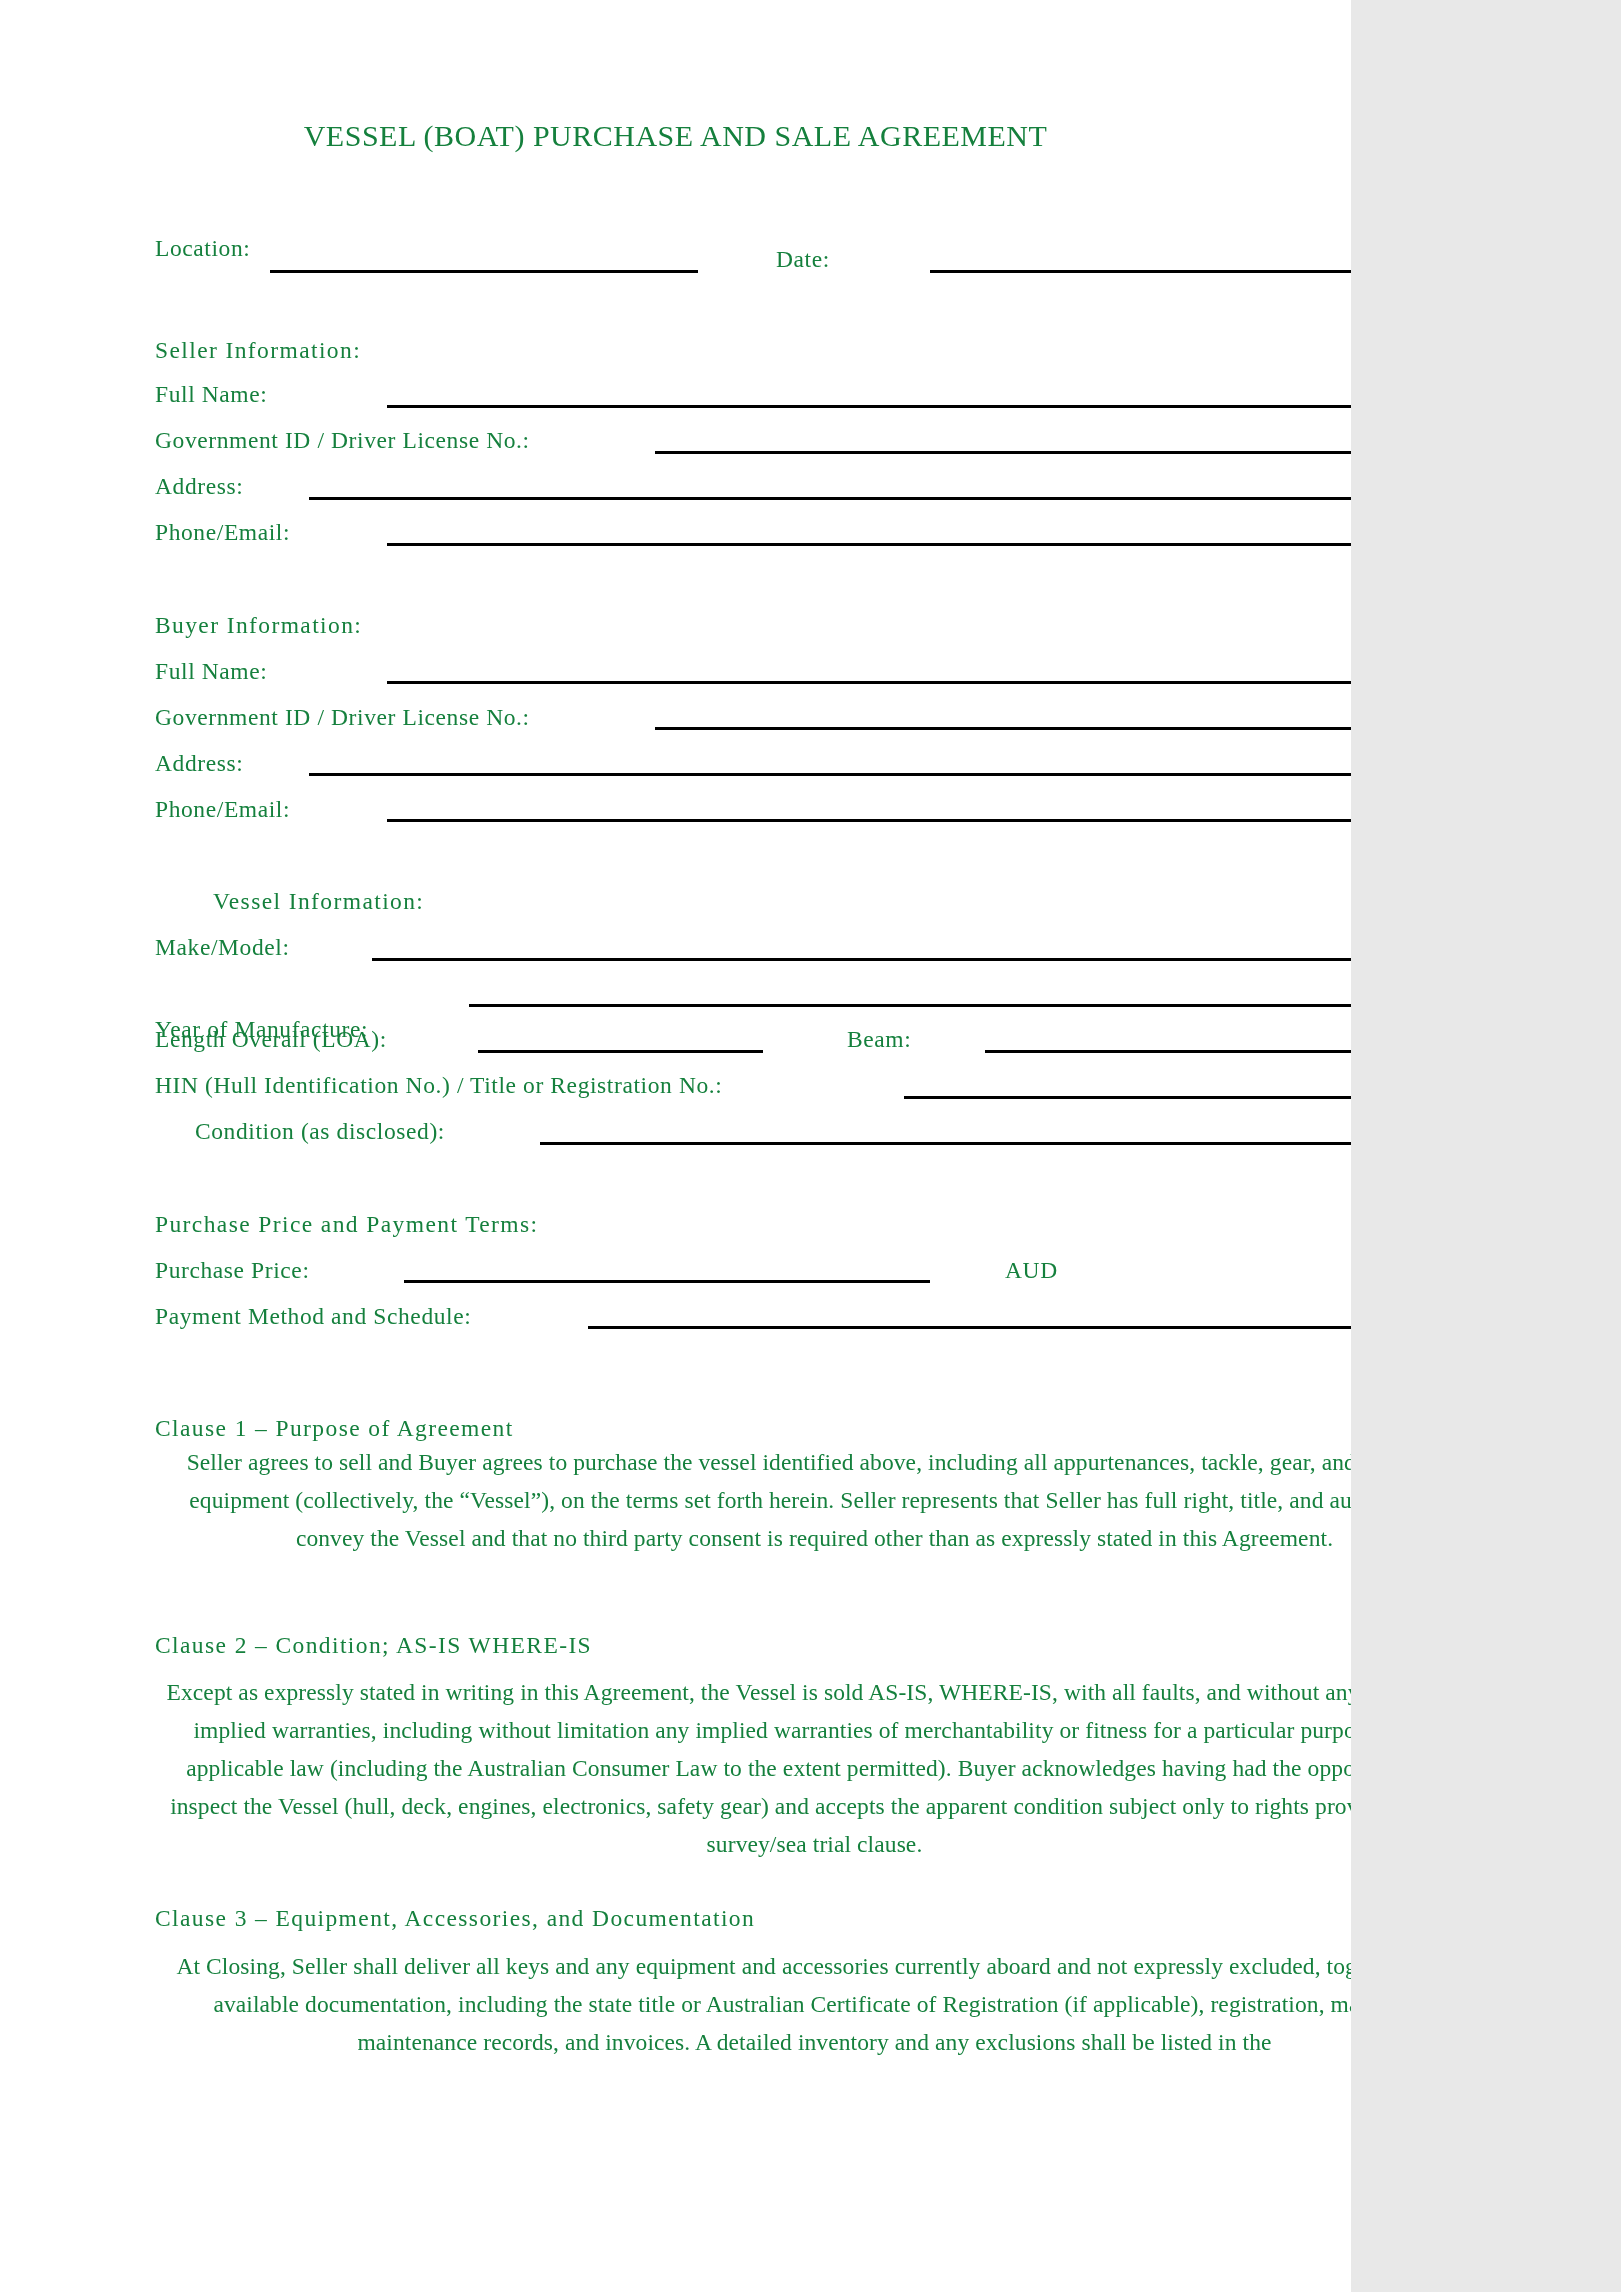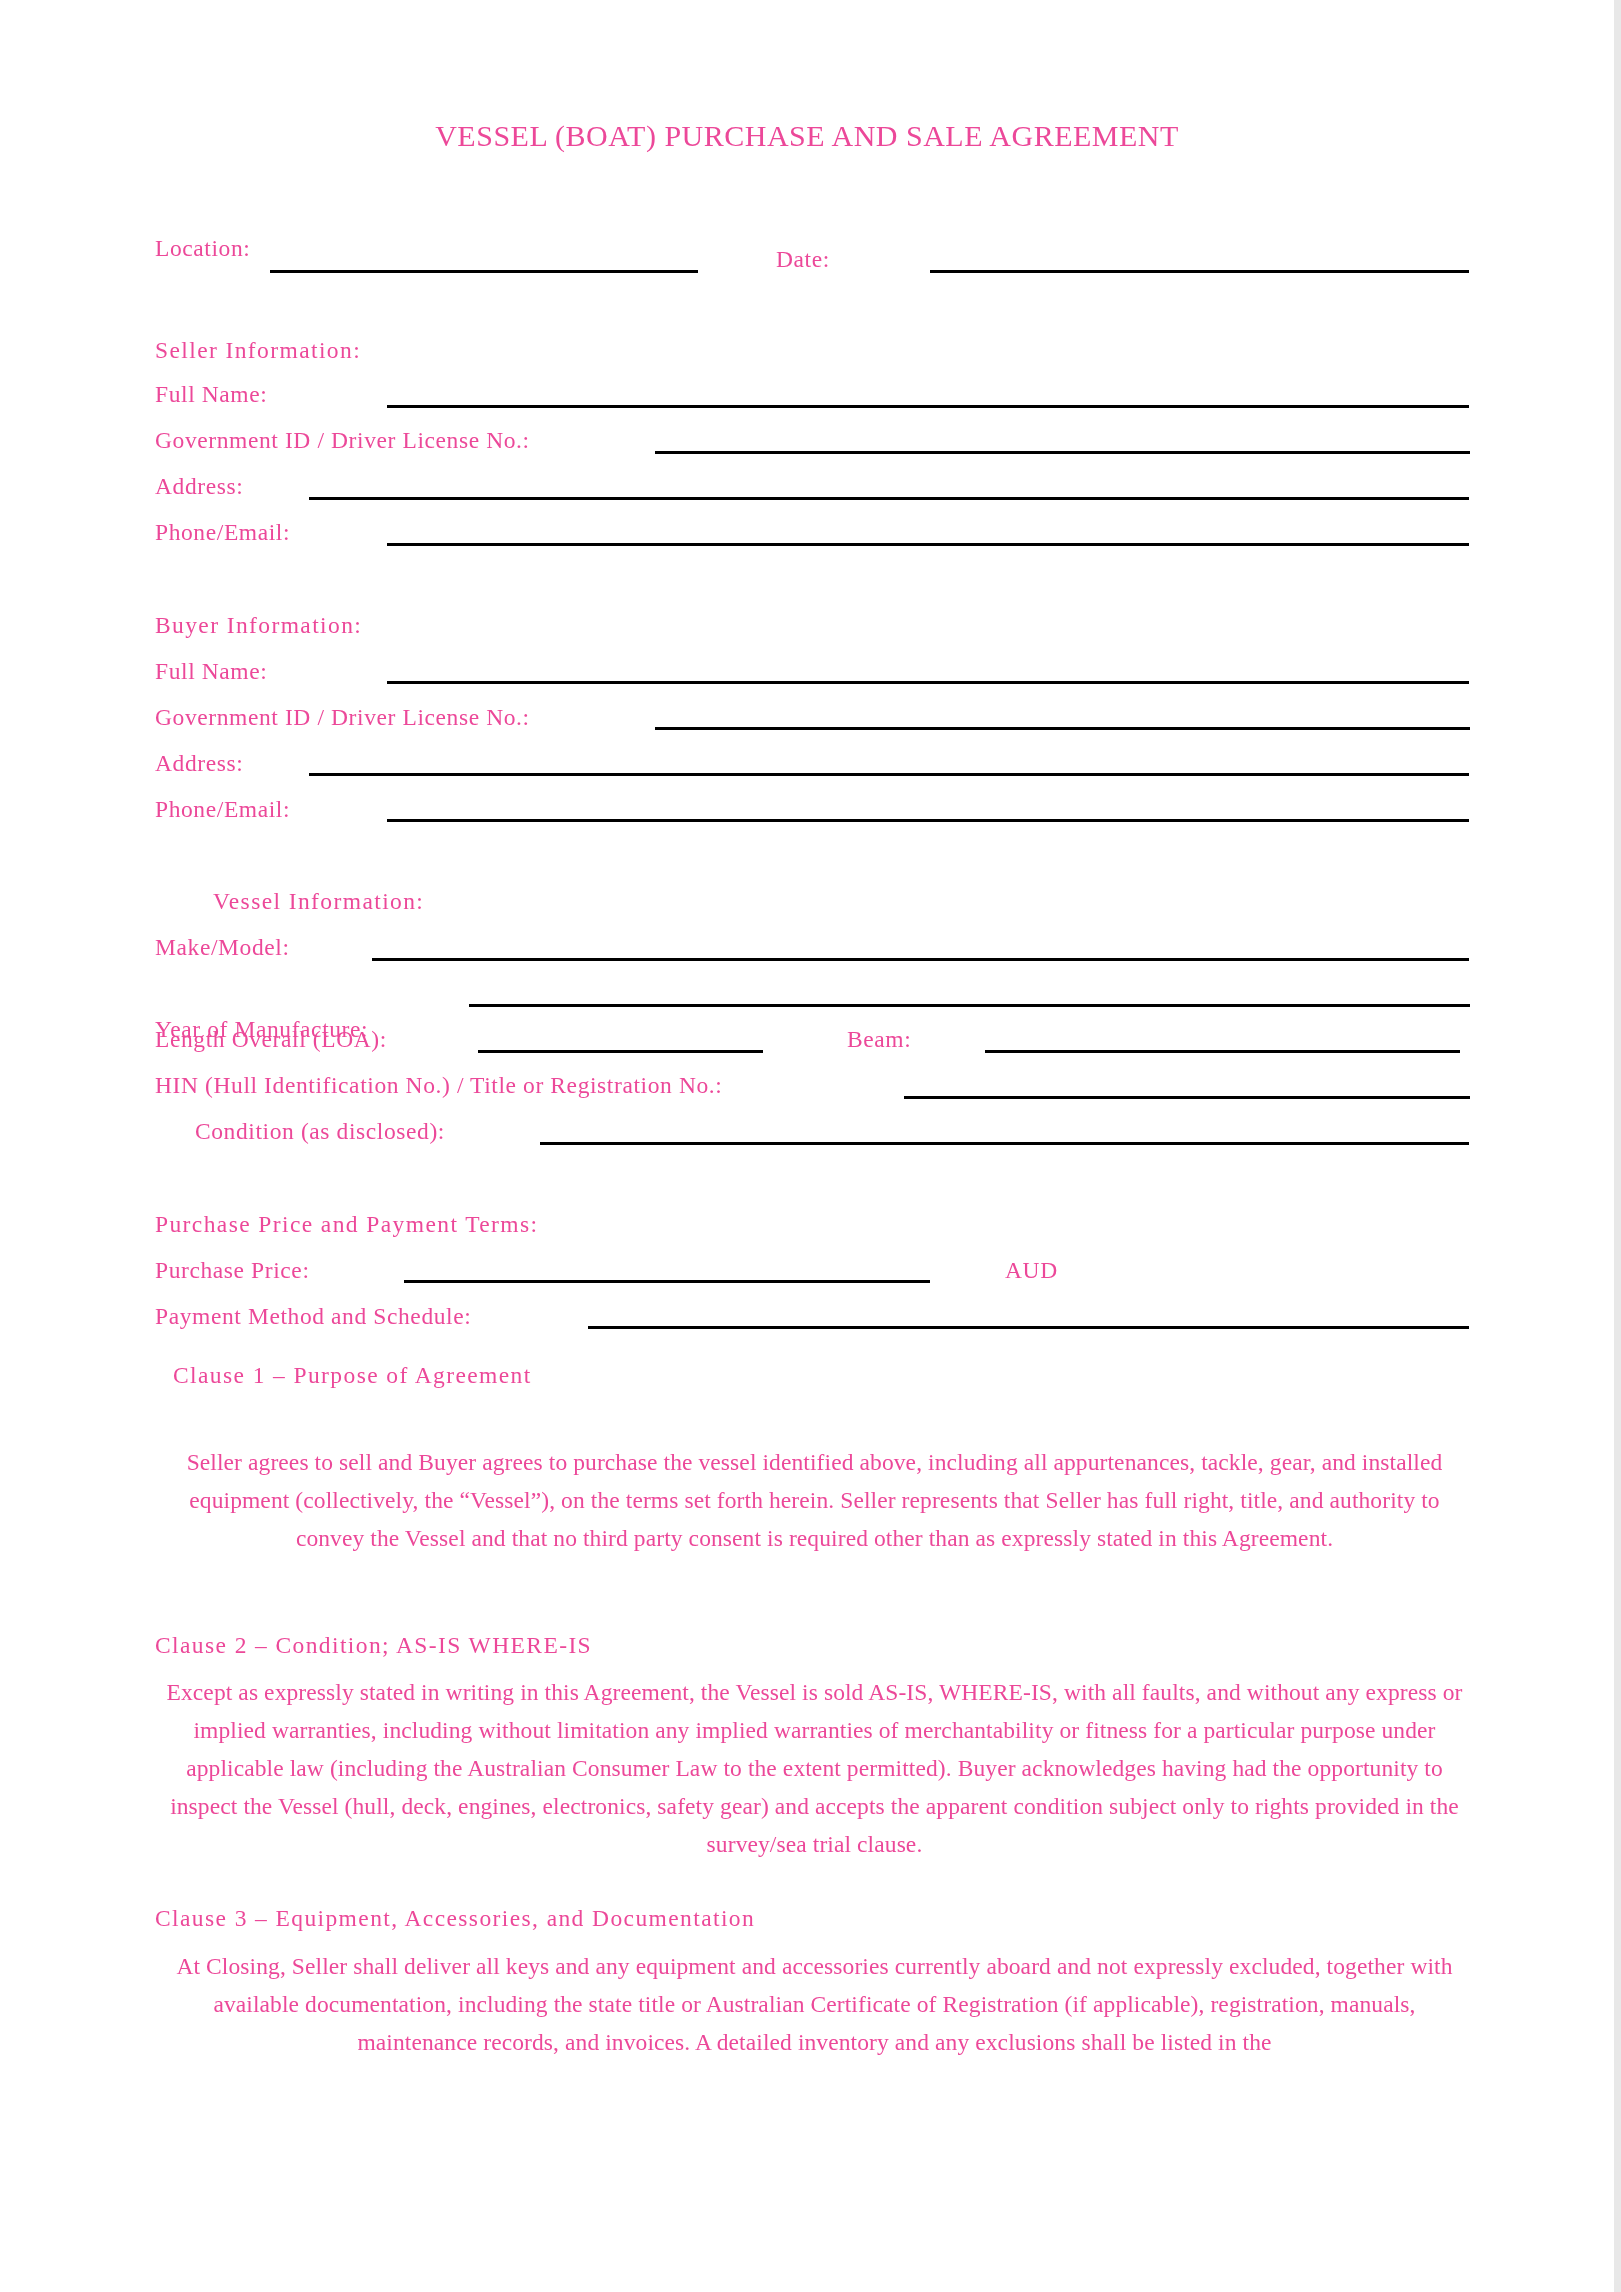--- a/index.html
+++ b/index.html
@@ -1,22 +1,22 @@
 <!DOCTYPE html>
 <html><head>
 <meta charset="utf-8">
 <style>
   html, body { margin: 0; padding: 0; background: #e8e8e8; }
   .page {
     position: relative;
-    width: 1614px;
+    width: 1351px;
     height: 2293px;
     background: #ffffff;
     font-family: "Liberation Serif", "DejaVu Serif", serif;
-    color: #ec4899;
+    color: #15803d;
     overflow: hidden;
   }
   .title {
     position: absolute;
     left: 0; right: 0;
     top: 118px;
     text-align: center;
     font-size: 30px;
     letter-spacing: 0.5px;
     line-height: 1.2;
@@ -98,21 +98,21 @@
   <div class="label" style="left:155px; top:1117px;margin-left:40px;">Condition (as disclosed):</div>
   <div class="blank" style="left:540px; top:1142px; width:929px;"></div>
 
   <div class="heading" style="left:155px; top:1210px;">Purchase Price and Payment Terms:</div>
   <div class="label" style="left:155px; top:1256px;">Purchase Price:</div>
   <div class="blank" style="left:404px; top:1280px; width:526px;"></div>
   <div class="label" style="left:1005px; top:1256px;">AUD</div>
   <div class="label" style="left:155px; top:1302px;">Payment Method and Schedule:</div>
   <div class="blank" style="left:588px; top:1326px; width:881px;"></div>
 
-  <div class="heading" style="left:155px; top:1361px;margin-left:18px;">Clause 1 – Purpose of Agreement</div>
+  <div class="heading" style="left:155px; top:1414px;">Clause 1 – Purpose of Agreement</div>
   <div class="para" style="top:1443px;">Seller agrees to sell and Buyer agrees to purchase the vessel identified above, including all appurtenances, tackle, gear, and installed equipment (collectively, the “Vessel”), on the terms set forth herein. Seller represents that Seller has full right, title, and authority to convey the Vessel and that no third party consent is required other than as expressly stated in this Agreement.</div>
 
   <div class="heading" style="left:155px; top:1631px;">Clause 2 – Condition; AS-IS WHERE-IS</div>
   <div class="para" style="top:1673px;">Except as expressly stated in writing in this Agreement, the Vessel is sold AS-IS, WHERE-IS, with all faults, and without any express or implied warranties, including without limitation any implied warranties of merchantability or fitness for a particular purpose under applicable law (including the Australian Consumer Law to the extent permitted). Buyer acknowledges having had the opportunity to inspect the Vessel (hull, deck, engines, electronics, safety gear) and accepts the apparent condition subject only to rights provided in the survey/sea trial clause.</div>
 
   <div class="heading" style="left:155px; top:1904px;">Clause 3 – Equipment, Accessories, and Documentation</div>
   <div class="para" style="top:1947px;">At Closing, Seller shall deliver all keys and any equipment and accessories currently aboard and not expressly excluded, together with available documentation, including the state title or Australian Certificate of Registration (if applicable), registration, manuals, maintenance records, and invoices. A detailed inventory and any exclusions shall be listed in the</div>
 
 </div>
 

